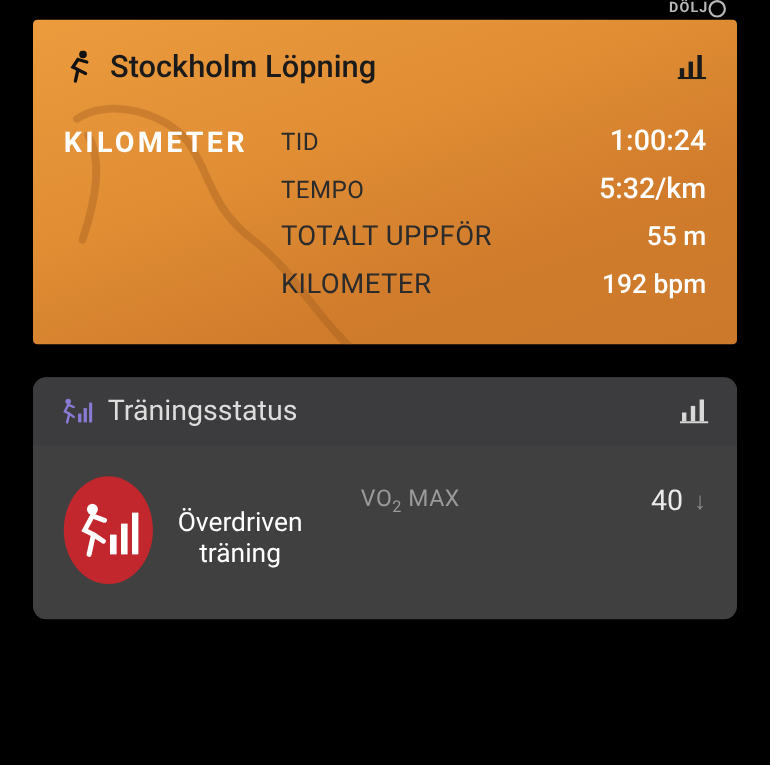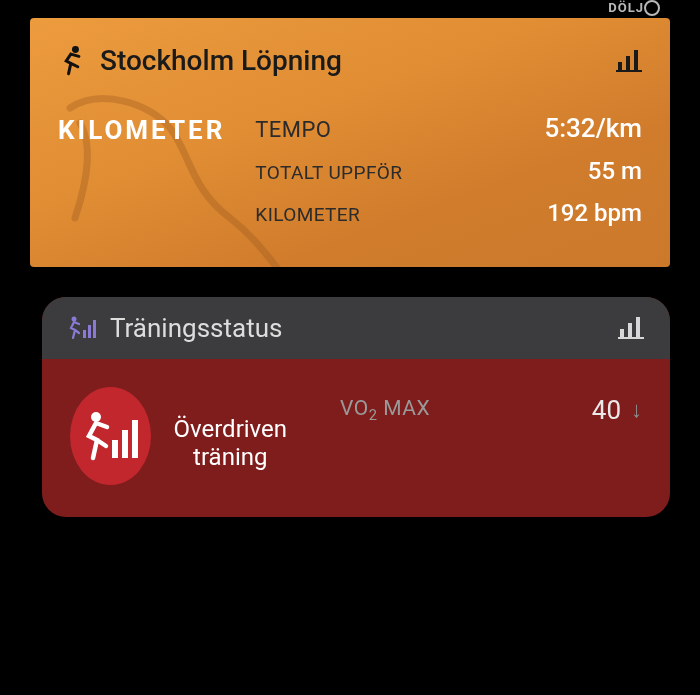--- a/index.html
+++ b/index.html
@@ -91,35 +91,34 @@
     display: flex;
     justify-content: space-between;
     align-items: baseline;
     margin-bottom: 14px;
   }
   .stat-label {
     font-size: 22px;
     color: #2b2b2b;
     letter-spacing: 0.4px;
   }
-  .stat-label.small { font-size: 19px; text-align: right; }
+  .stat-label.small { font-size: 25px; text-align: right; }
   .stat-value {
     font-size: 26px;
     color: #fff;
     font-weight: 500;
   }
   .stat-value.small { font-size: 24px; }
 
   
   .status-card {
     margin-top: 30px;
-    border-radius: 24px;
-    background: #7f1d1d;
+    border-radius: 12px;
+    background: #404040;
     overflow: hidden;
-    margin-left: 12px;
   }
   .status-header {
     background: #3c3c3e;
     padding: 16px 26px;
     display: flex;
     align-items: center;
     justify-content: space-between;
   }
   .status-header-left { display: flex; align-items: center; gap: 14px; }
   .status-title { font-size: 26px; color: #ddd; }
@@ -196,20 +195,24 @@
       <rect x="18" y="0" width="4" height="20" fill="#1a1a1a"></rect>
       <rect x="0" y="20" width="26" height="2" fill="#1a1a1a"></rect>
     </svg>
   </div>
 
   <div class="activity-body">
     <div class="distance-block">
       <div class="distance-unit">KILOMETER</div>
     </div>
     <div class="stats-block">
+      <div class="stat-row">
+        <span class="stat-label">TID</span>
+        <span class="stat-value">1:00:24</span>
+      </div>
       <div class="stat-row">
         <span class="stat-label">TEMPO</span>
         <span class="stat-value">5:32/km</span>
       </div>
       <div class="stat-row">
         <span class="stat-label small">TOTALT UPPFÖR</span>
         <span class="stat-value small">55 m</span>
       </div>
       <div class="stat-row">
         <span class="stat-label small">KILOMETER</span>

